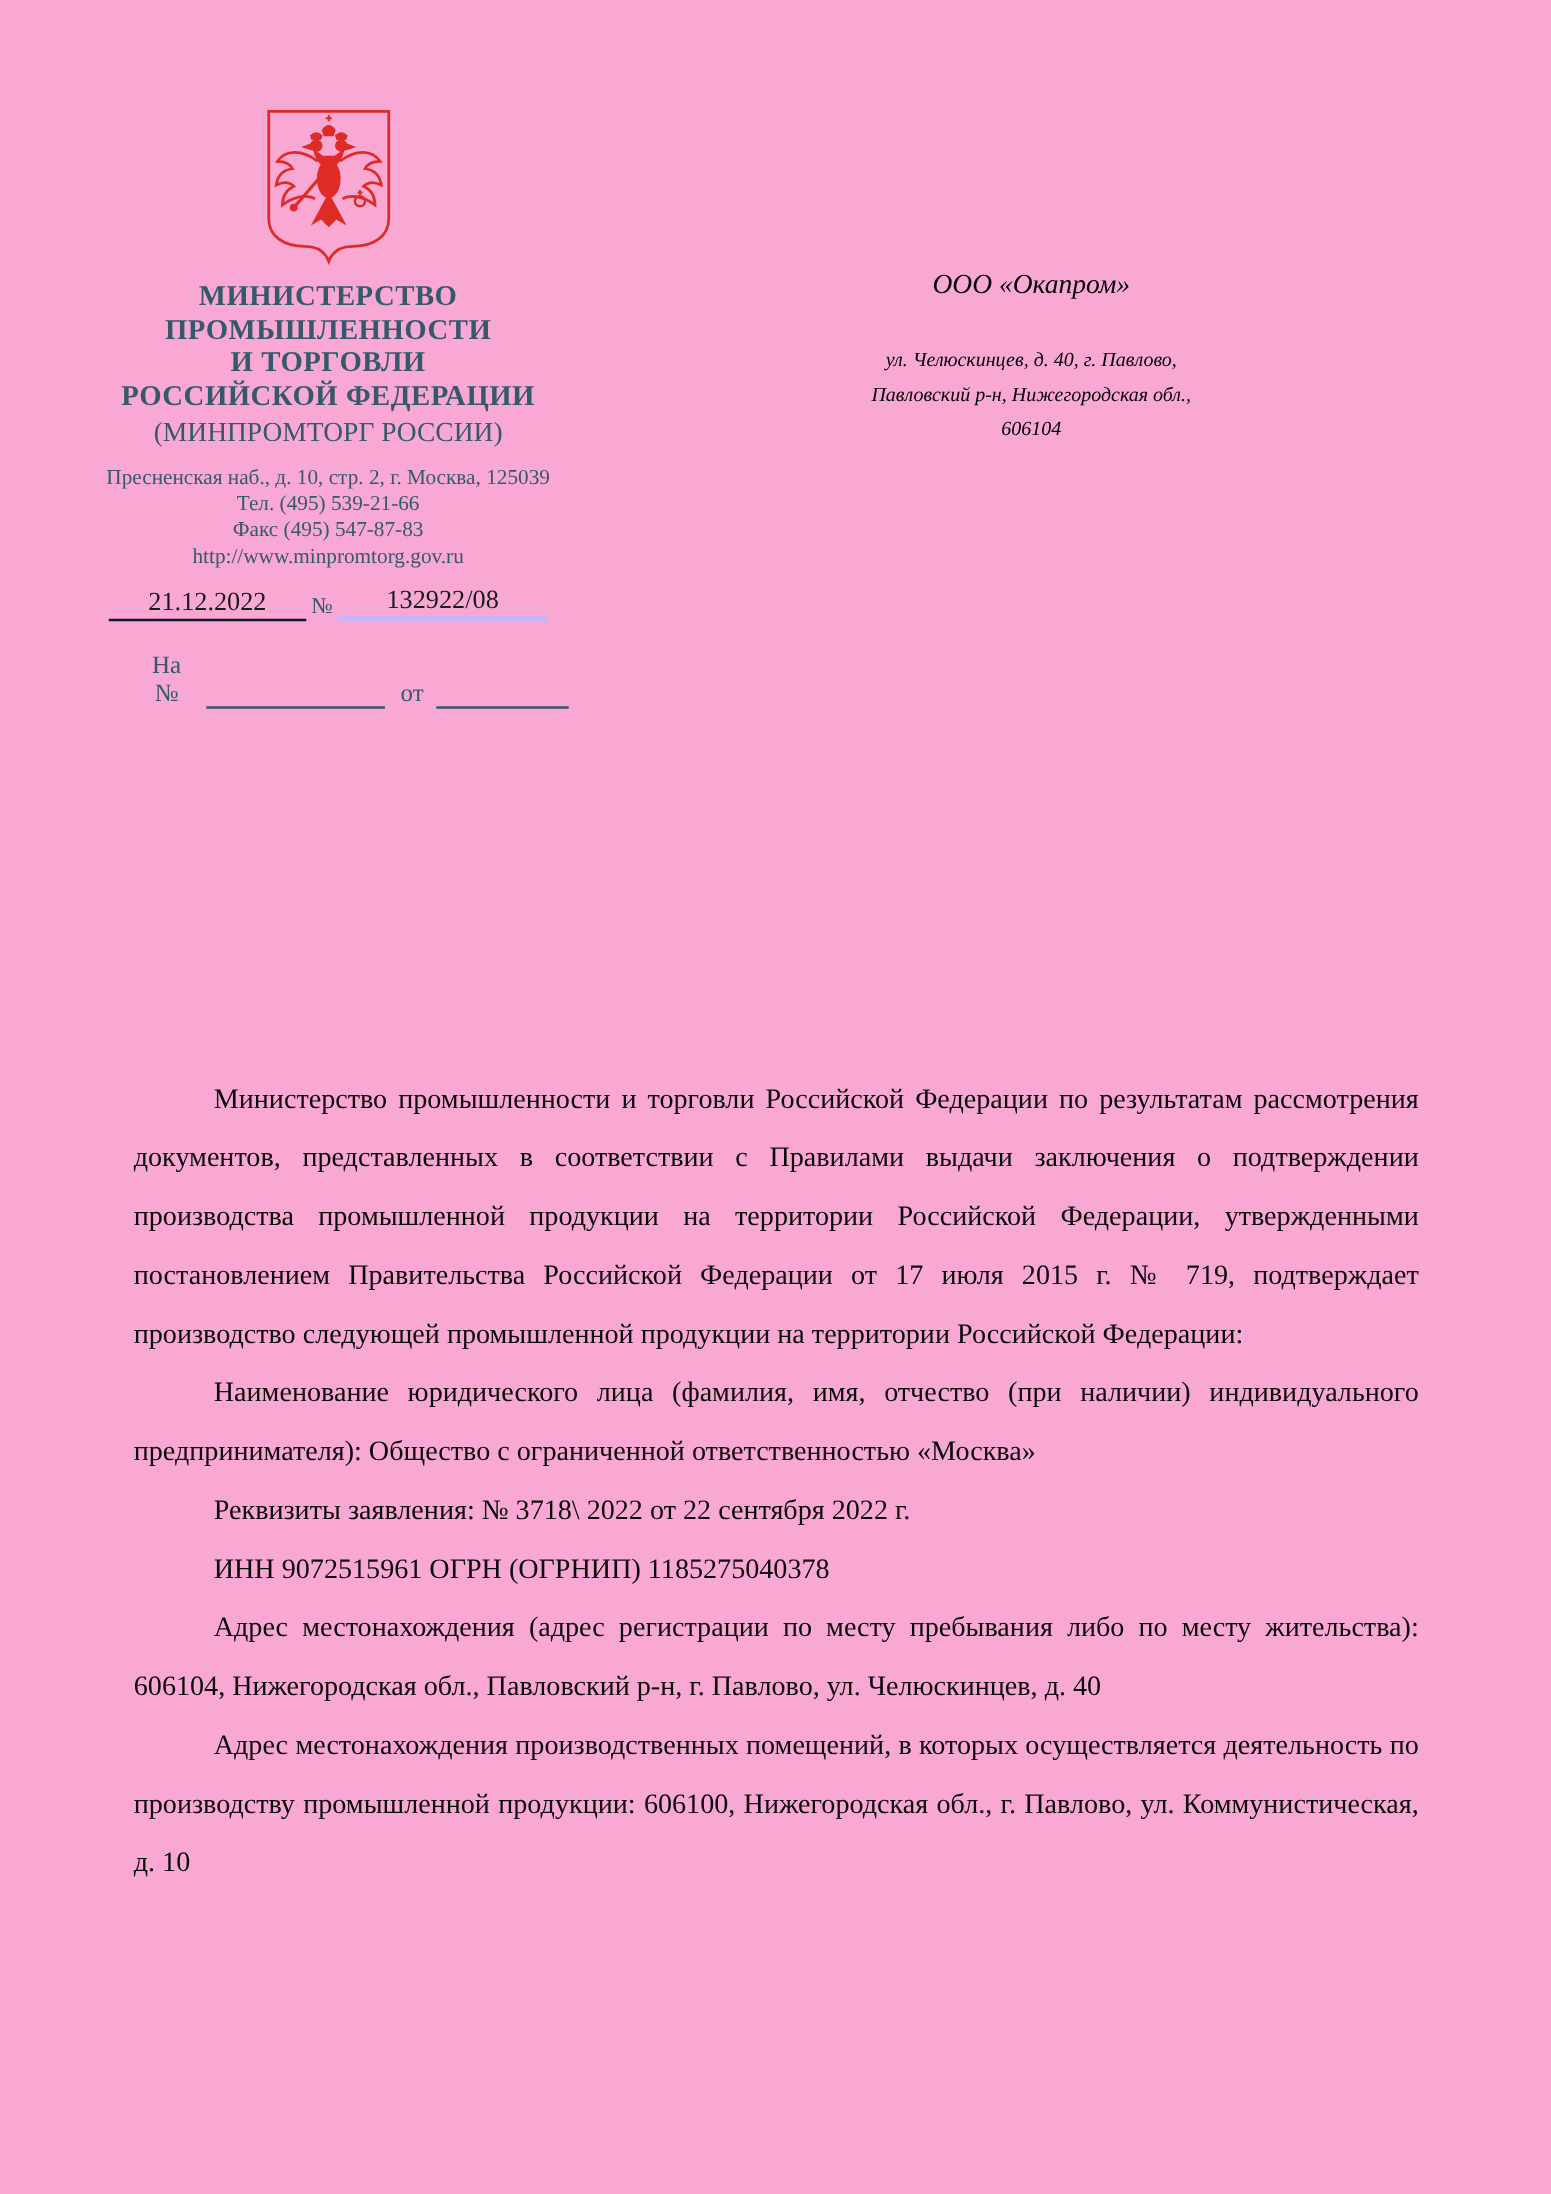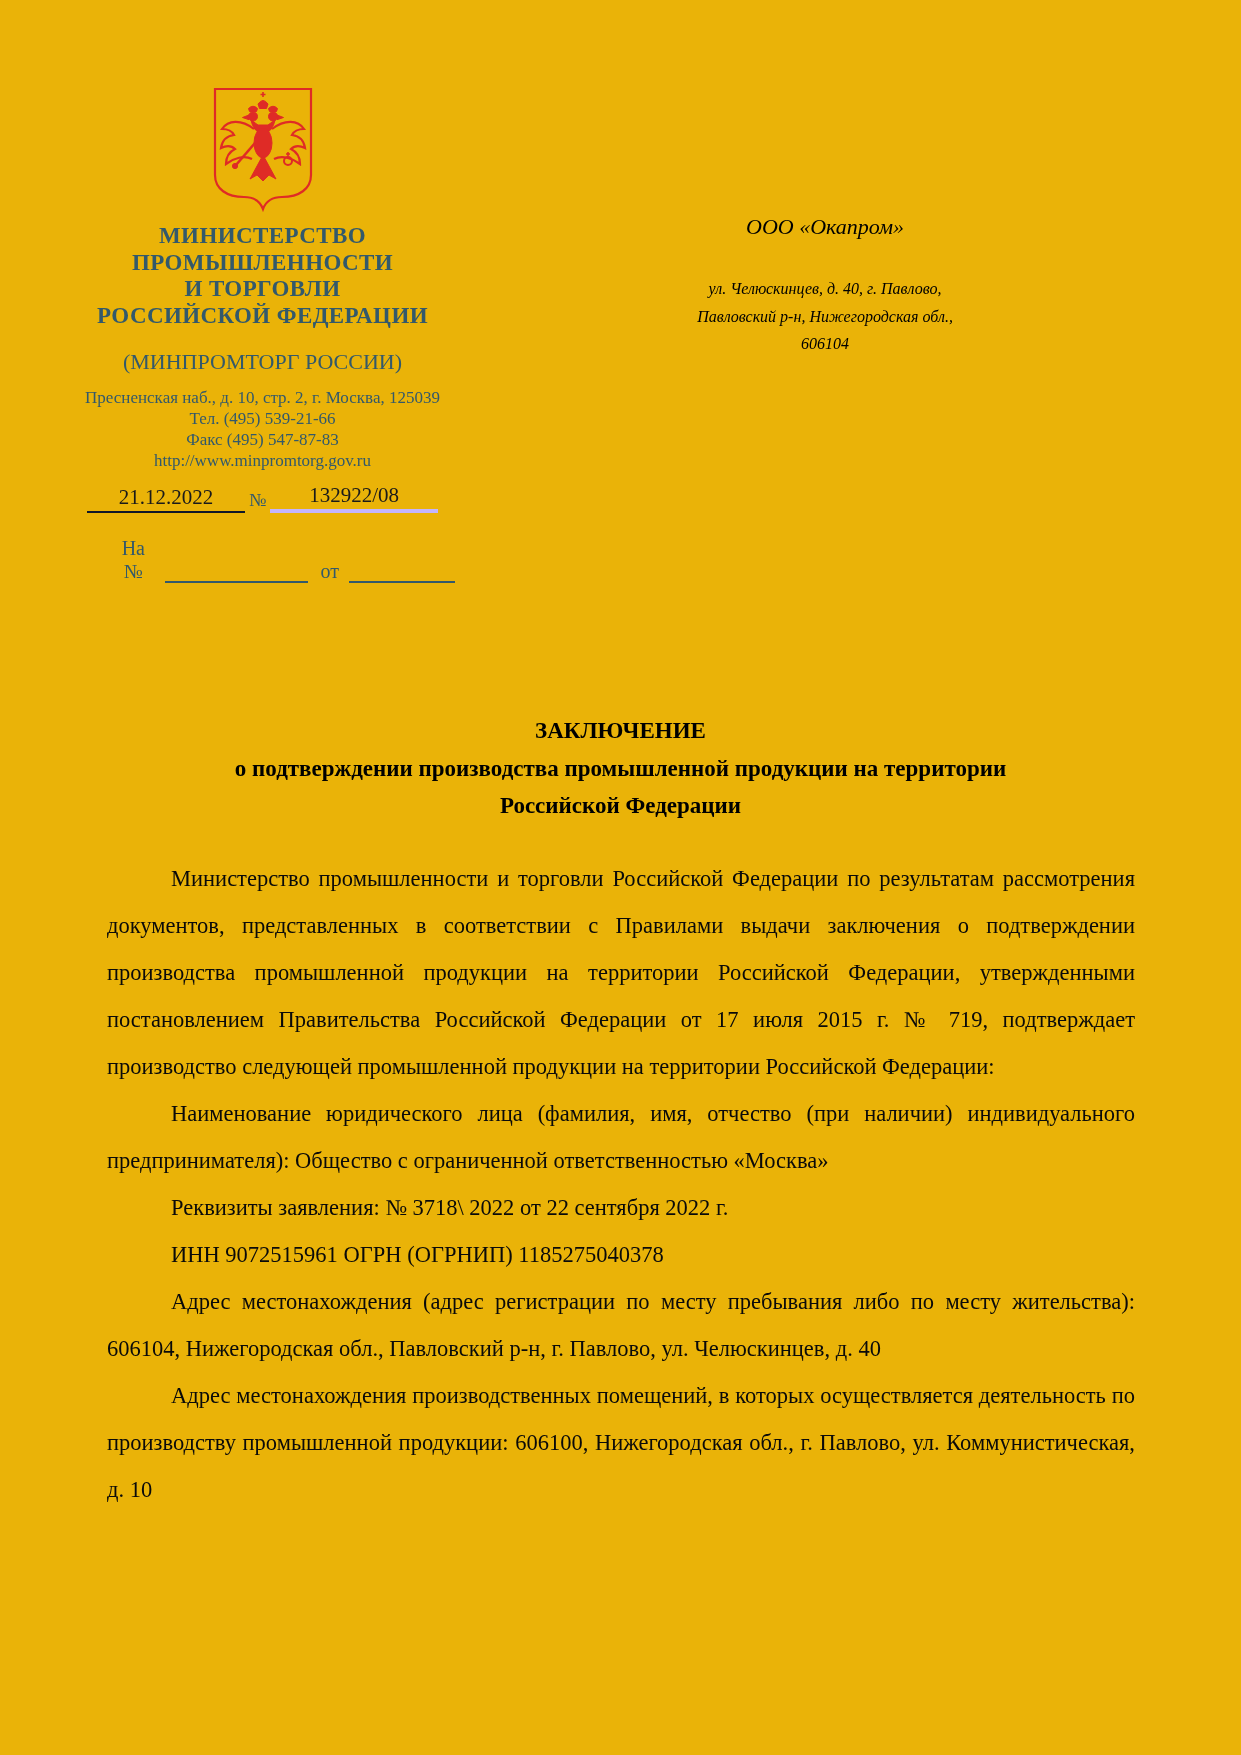--- a/index.html
+++ b/index.html
@@ -1,29 +1,29 @@
 <!DOCTYPE html>
 <html><head>
 <meta charset="utf-8">
 <style>
   html,body{margin:0;padding:0;background:#ffffff;}
   .page{
     position:relative;
     width:1241px;height:1755px;
-    background:#eab308;
+    background:#f9a8d4;
     font-family:"Liberation Serif", serif;
     color:#000;
     overflow:hidden;
   }
   
   .header{position:absolute;top:85px;left:70px;display:flex;}
   .left-col{width:385px;text-align:center;}
   .emblem-wrap{width:110px;margin:0 auto 4px auto;}
   .ministry-name{color:#33596b;font-weight:bold;font-size:23px;line-height:26.5px;letter-spacing:.4px;}
-  .ministry-short{color:#33596b;font-size:22px;line-height:25px;margin-top:20px;}
+  .ministry-short{color:#33596b;font-size:22px;line-height:25px;margin-top:3px;}
   .small-line{color:#33596b;font-size:17px;line-height:21px;}
   .addr-line{margin-top:13px;}
   .date-row{display:flex;justify-content:center;align-items:flex-end;margin-top:12px;font-size:21px;}
   .date-cell{border-bottom:2px solid #0f172a;min-width:150px;color:#1a1a1a;padding:0 4px 1px 4px;}
   .num-sign{color:#33596b;font-size:18px;margin:0 4px;padding-bottom:2px;}
   .num-cell{border-bottom:4px solid #c4b5fd;min-width:160px;color:#1a1a1a;padding:0 4px 1px 4px;}
   .ref-row{display:flex;align-items:flex-end;margin-top:24px;font-size:20px;color:#33596b;padding-left:42px;}
   .ref-blank1{border-bottom:2px solid #33596b;width:160px;margin-left:10px;}
   .ref-ot{margin-left:12px;}
   .ref-blank2{border-bottom:2px solid #33596b;width:118px;margin-left:10px;}
@@ -104,25 +104,20 @@
     <div class="right-col">
       <div class="recipient-name">ООО «Окапром»</div>
       <div class="recipient-addr">
         <div>ул. Челюскинцев, д. 40, г. Павлово,</div>
         <div>Павловский р-н, Нижегородская обл.,</div>
         <div>606104</div>
       </div>
     </div>
   </div>
 
-  <div class="title-block">
-    <div>ЗАКЛЮЧЕНИЕ</div>
-    <div>о подтверждении производства промышленной продукции на территории</div>
-    <div>Российской Федерации</div>
-  </div>
 
   <div class="body-text">
     <p>Министерство промышленности и торговли Российской Федерации по результатам рассмотрения документов, представленных в соответствии с Правилами выдачи заключения о подтверждении производства промышленной продукции на территории Российской Федерации, утвержденными постановлением Правительства Российской Федерации от 17 июля 2015 г. № 719, подтверждает производство следующей промышленной продукции на территории Российской Федерации:</p>
     <p>Наименование юридического лица (фамилия, имя, отчество (при наличии) индивидуального предпринимателя): Общество с ограниченной ответственностью «Москва»</p>
     <p>Реквизиты заявления: № 3718\ 2022 от 22 сентября 2022 г.</p>
     <p>ИНН 9072515961 ОГРН (ОГРНИП) 1185275040378</p>
     <p>Адрес местонахождения (адрес регистрации по месту пребывания либо по месту жительства): 606104, Нижегородская обл., Павловский р-н, г. Павлово, ул. Челюскинцев, д. 40</p>
     <p>Адрес местонахождения производственных помещений, в которых осуществляется деятельность по производству промышленной продукции: 606100, Нижегородская обл., г. Павлово, ул. Коммунистическая, д. 10</p>
   </div>
 

